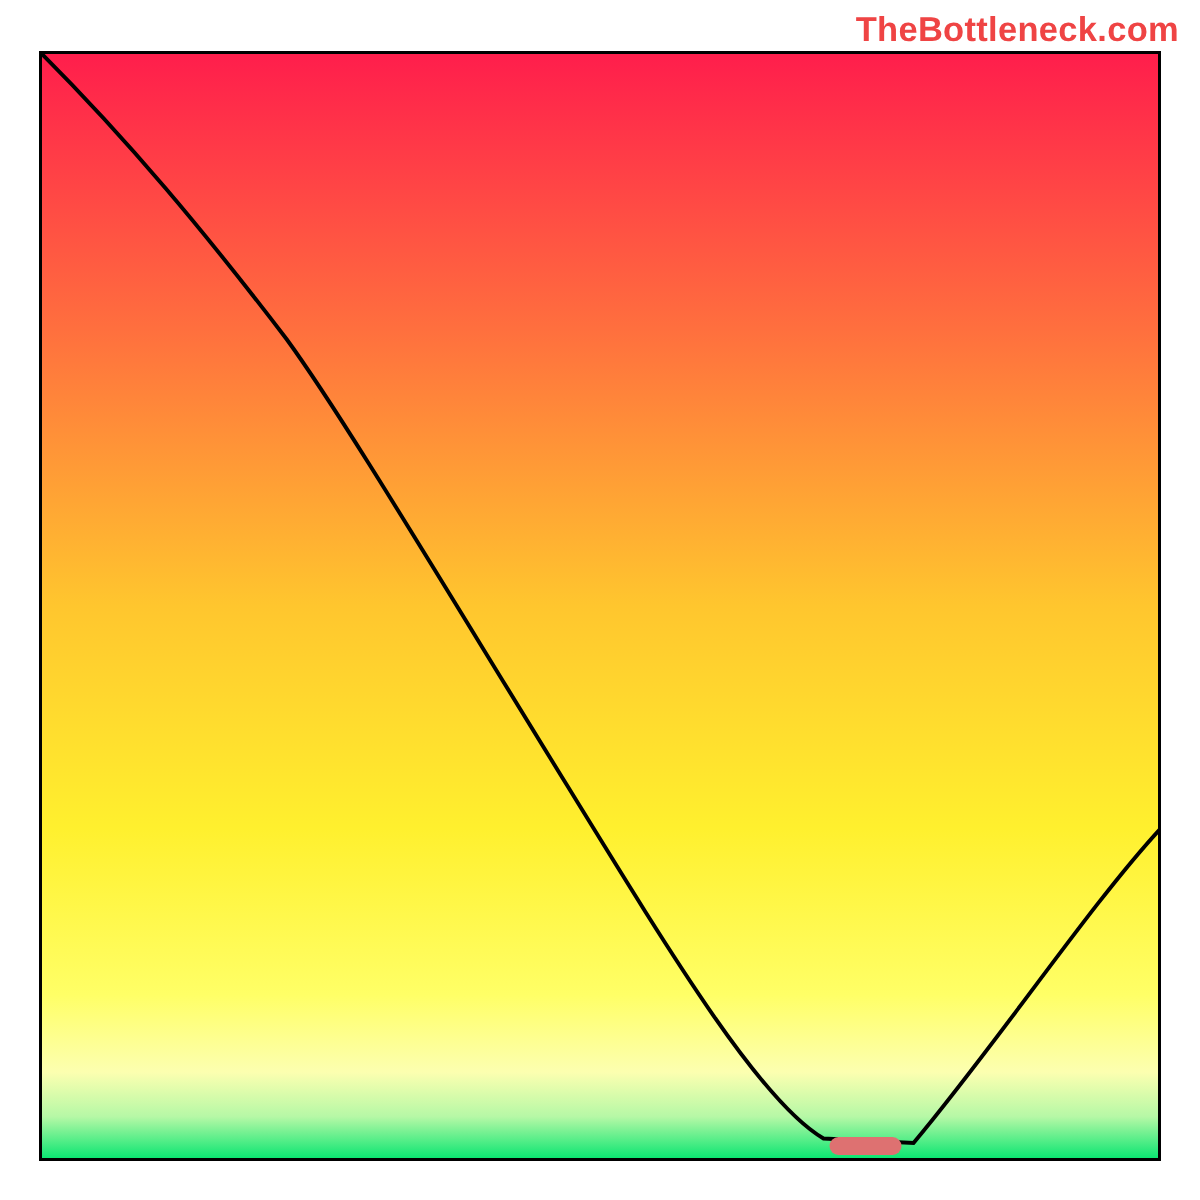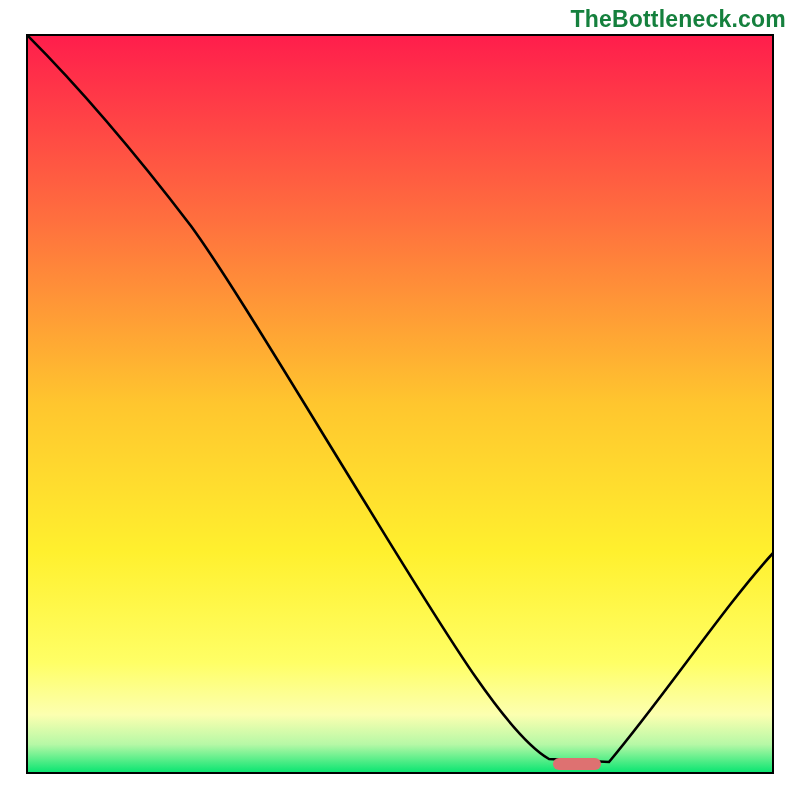--- a/index.html
+++ b/index.html
@@ -15,21 +15,21 @@
     width: 800px;
     height: 800px;
   }
   .watermark {
     position: absolute;
     top: 6px;
     right: 14px;
     font-family: Arial, Helvetica, sans-serif;
     font-size: 23px;
     font-weight: 600;
-    color: #15803d;
+    color: #ef4444;
     letter-spacing: 0.2px;
     z-index: 10;
   }
   .plot {
     position: absolute;
     left: 26px;
     top: 34px;
     width: 748px;
     height: 740px;
     overflow: hidden;

